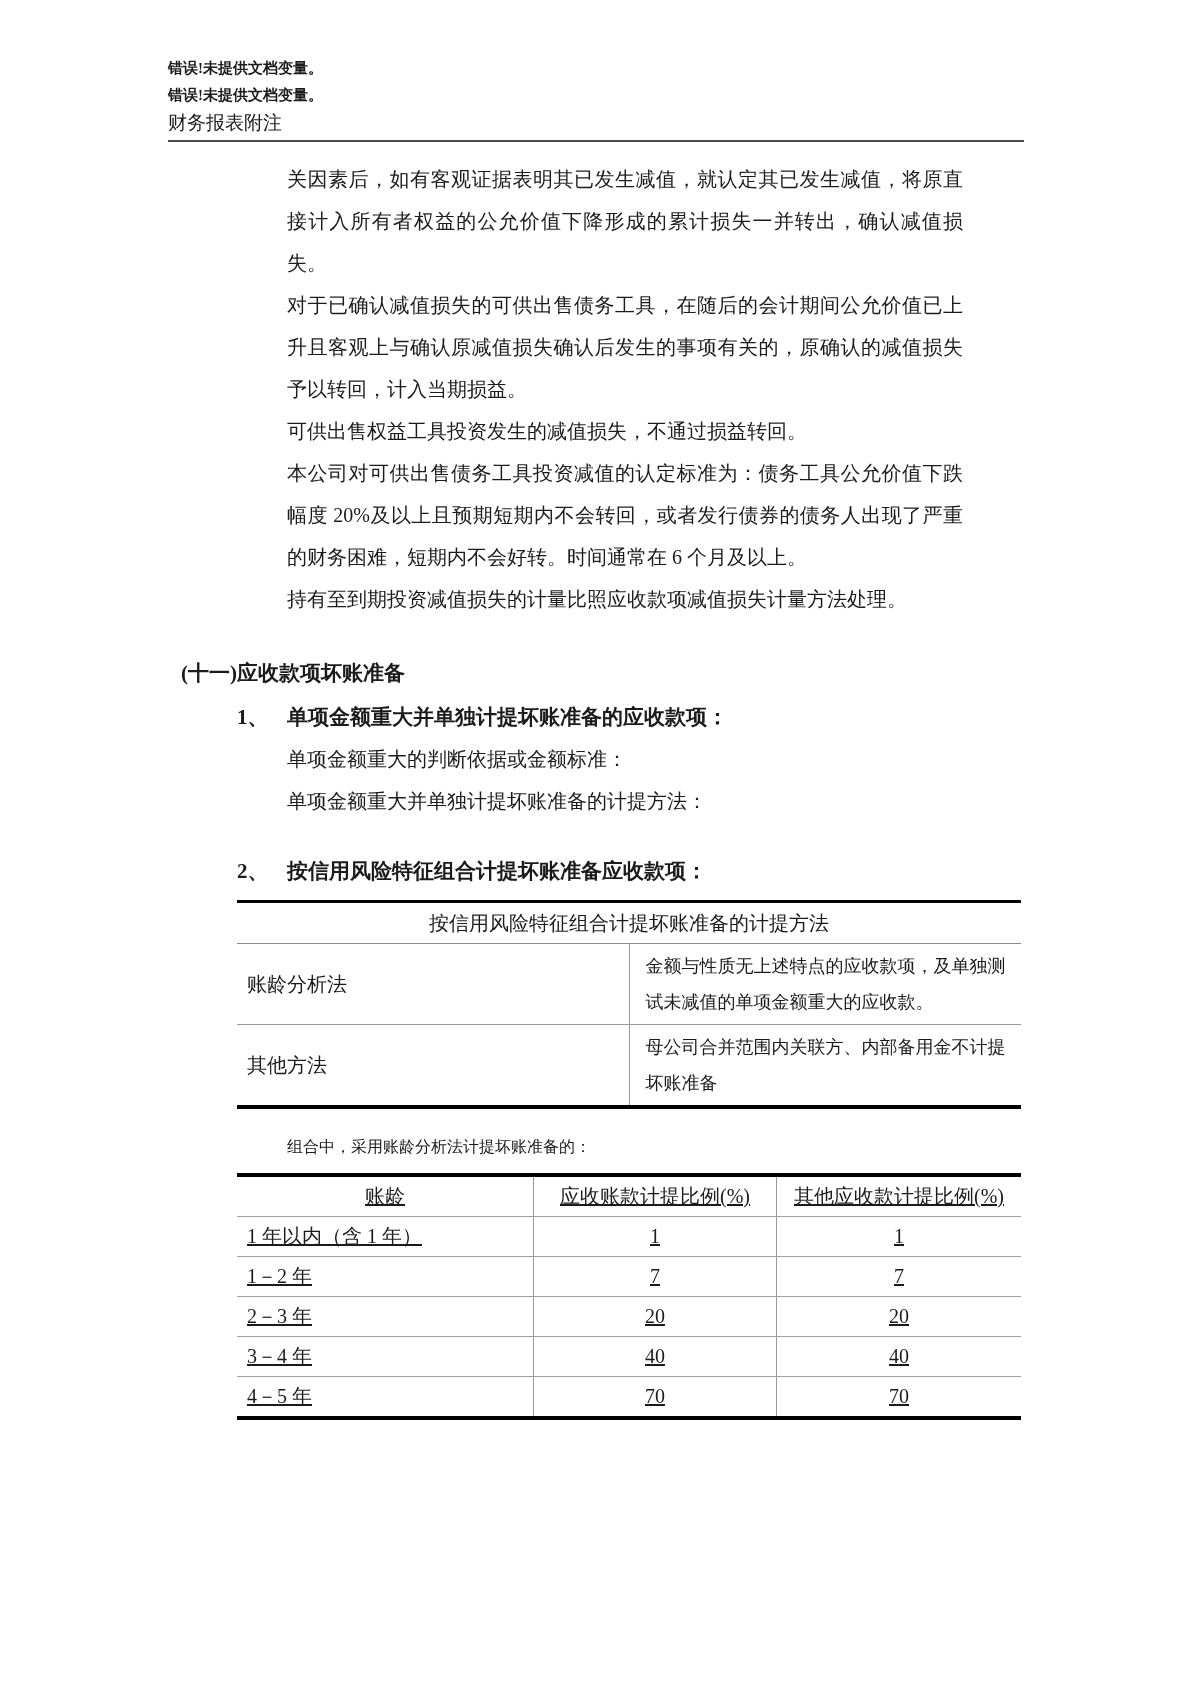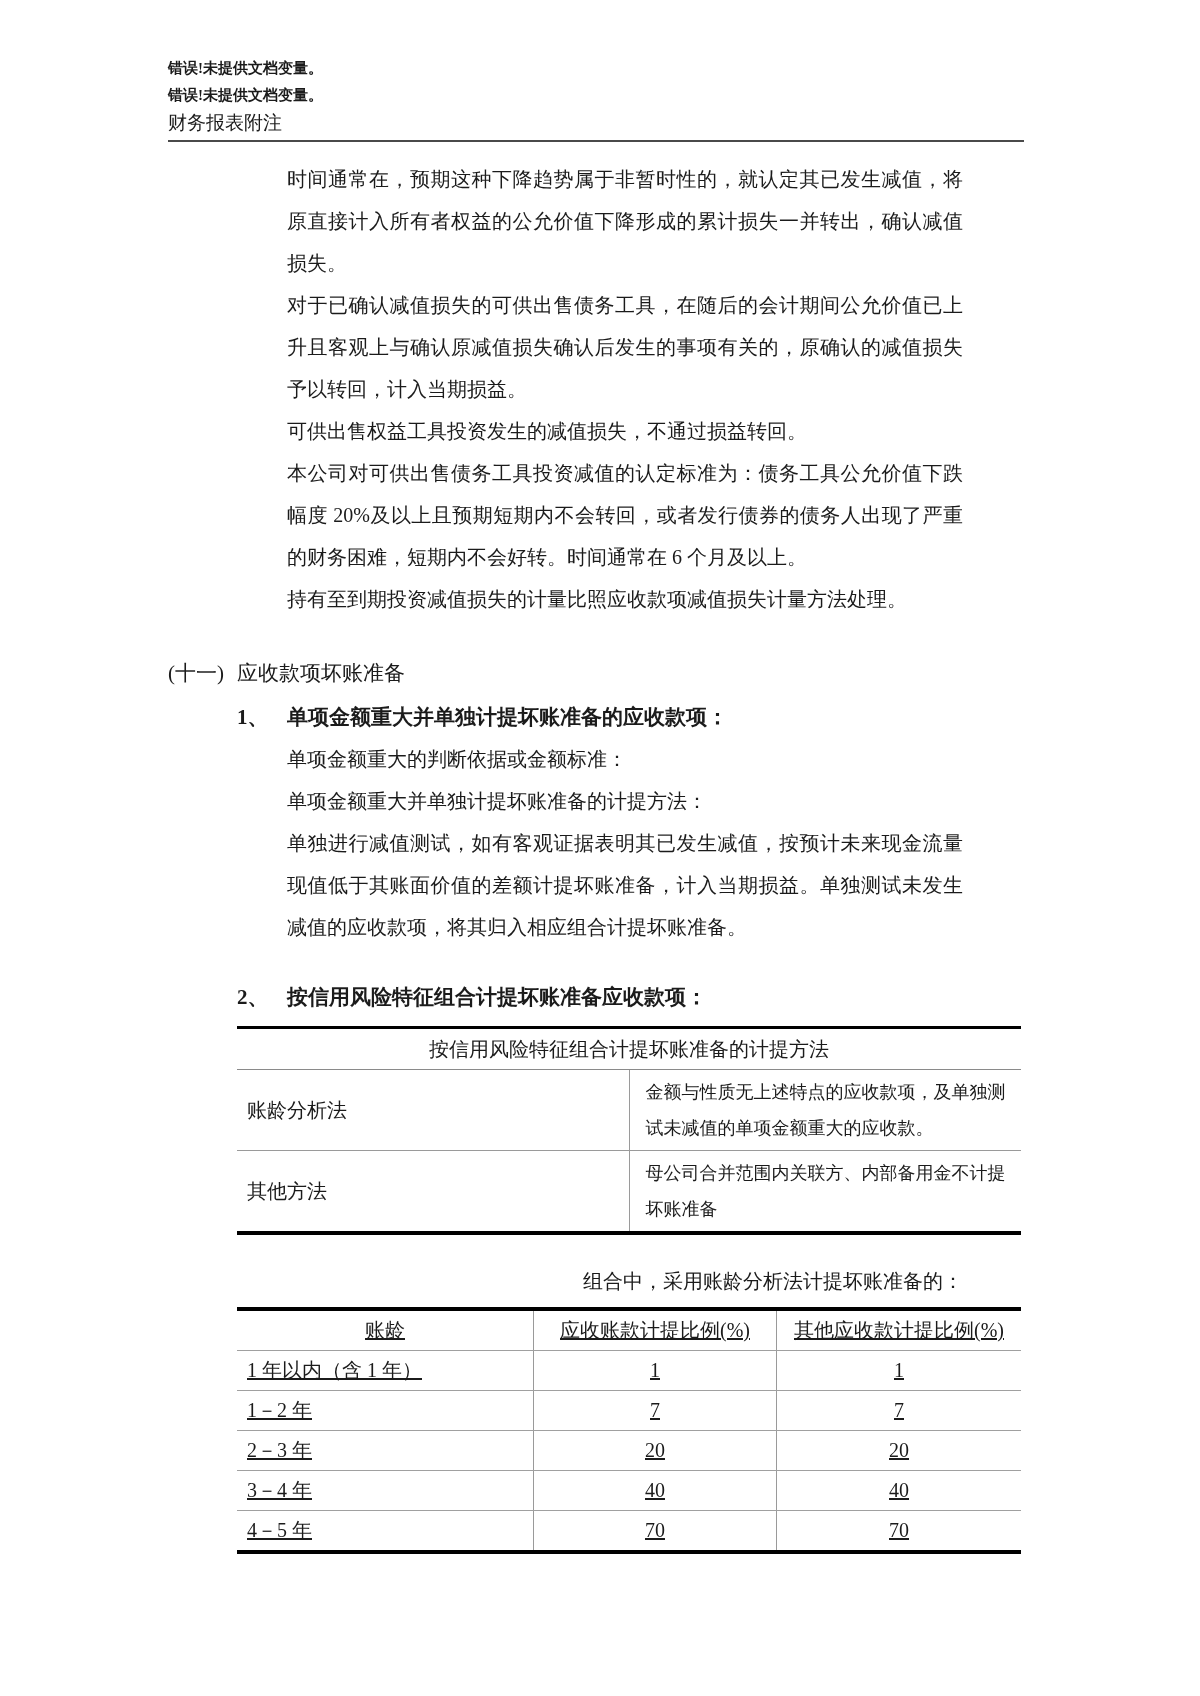--- a/index.html
+++ b/index.html
@@ -22,21 +22,21 @@
   .content { position:absolute; left:168px; top:158px; width:856px; }
 
   .para {
     margin:0 0 0 119px; width:676px;
     font-size:20px; line-height:42px;
     text-align:justify; text-justify:inter-ideograph;
   }
 
   .section-heading {
     display:flex; margin-top:30px;
-    font-weight:400; font-size:21px; line-height:46px;
+    font-weight:700; font-size:21px; line-height:46px;text-align:right;
   }
   .section-num { width:69px; flex:0 0 auto; }
 
   .item-heading {
     display:flex;
     font-weight:700; font-size:21px; line-height:42px;
   }
   .item-num { margin-left:69px; width:50px; flex:0 0 auto; }
   .mt-item2 { margin-top:28px; }
 
@@ -53,22 +53,22 @@
   }
   .method .c1 {
     width:273px; font-size:20px; padding:8px 0 8px 10px;
     border-right:1px solid #9a9a9a;
   }
   .method .c2 { font-size:18px; line-height:36px; padding:4px 8px 4px 16px; }
   .method tr.sep td { border-bottom:1px solid #9a9a9a; }
 
   
   .aging-intro {
-    margin:32px 0 0 119px; width:676px;
-    font-size:20px; line-height:28px;text-align:right;
+    margin:24px 0 0 119px; width:676px;
+    font-size:16px; line-height:28px;
   }
 
   
   table.aging {
     border-collapse:collapse; table-layout:fixed;
     margin:12px 0 0 69px; width:784px;
     border-top:4px solid #000; border-bottom:4px solid #000;
     font-size:20px;
   }
   .aging td { vertical-align:middle; padding:6px 0;text-decoration:underline; }
@@ -85,39 +85,38 @@
 
 <div class="doc-header">
   <div class="hdr-bold">错误!未提供文档变量。</div>
   <div class="hdr-bold">错误!未提供文档变量。</div>
   <div class="hdr-plain">财务报表附注</div>
   <div class="hdr-rule"></div>
 </div>
 
 <div class="content">
 
-  <p class="para">时间通常在，预期这种下降趋势属于非暂时性的，就认定其已发生减值，将原直接计入所有者权益的公允价值下降形成的累计损失一并转出，确认减值损失。</p>
+  <p class="para">关因素后，如有客观证据表明其已发生减值，就认定其已发生减值，将原直接计入所有者权益的公允价值下降形成的累计损失一并转出，确认减值损失。</p>
   <p class="para">对于已确认减值损失的可供出售债务工具，在随后的会计期间公允价值已上升且客观上与确认原减值损失确认后发生的事项有关的，原确认的减值损失予以转回，计入当期损益。</p>
   <p class="para">可供出售权益工具投资发生的减值损失，不通过损益转回。</p>
   <p class="para">本公司对可供出售债务工具投资减值的认定标准为：债务工具公允价值下跌幅度 20%及以上且预期短期内不会转回，或者发行债券的债务人出现了严重的财务困难，短期内不会好转。时间通常在 6 个月及以上。</p>
   <p class="para">持有至到期投资减值损失的计量比照应收款项减值损失计量方法处理。</p>
 
   <div class="section-heading">
     <span class="section-num">(十一)</span>
     <span>应收款项坏账准备</span>
   </div>
 
   <div class="item-heading">
     <span class="item-num">1、</span>
     <span>单项金额重大并单独计提坏账准备的应收款项：</span>
   </div>
 
   <p class="para">单项金额重大的判断依据或金额标准：</p>
   <p class="para">单项金额重大并单独计提坏账准备的计提方法：</p>
-  <p class="para">单独进行减值测试，如有客观证据表明其已发生减值，按预计未来现金流量现值低于其账面价值的差额计提坏账准备，计入当期损益。单独测试未发生减值的应收款项，将其归入相应组合计提坏账准备。</p>
 
   <div class="item-heading mt-item2">
     <span class="item-num">2、</span>
     <span>按信用风险特征组合计提坏账准备应收款项：</span>
   </div>
 
   <table class="method">
     <tbody>
         <tr class="title-row">
       <td class="title-cell" colspan="2">按信用风险特征组合计提坏账准备的计提方法</td>

